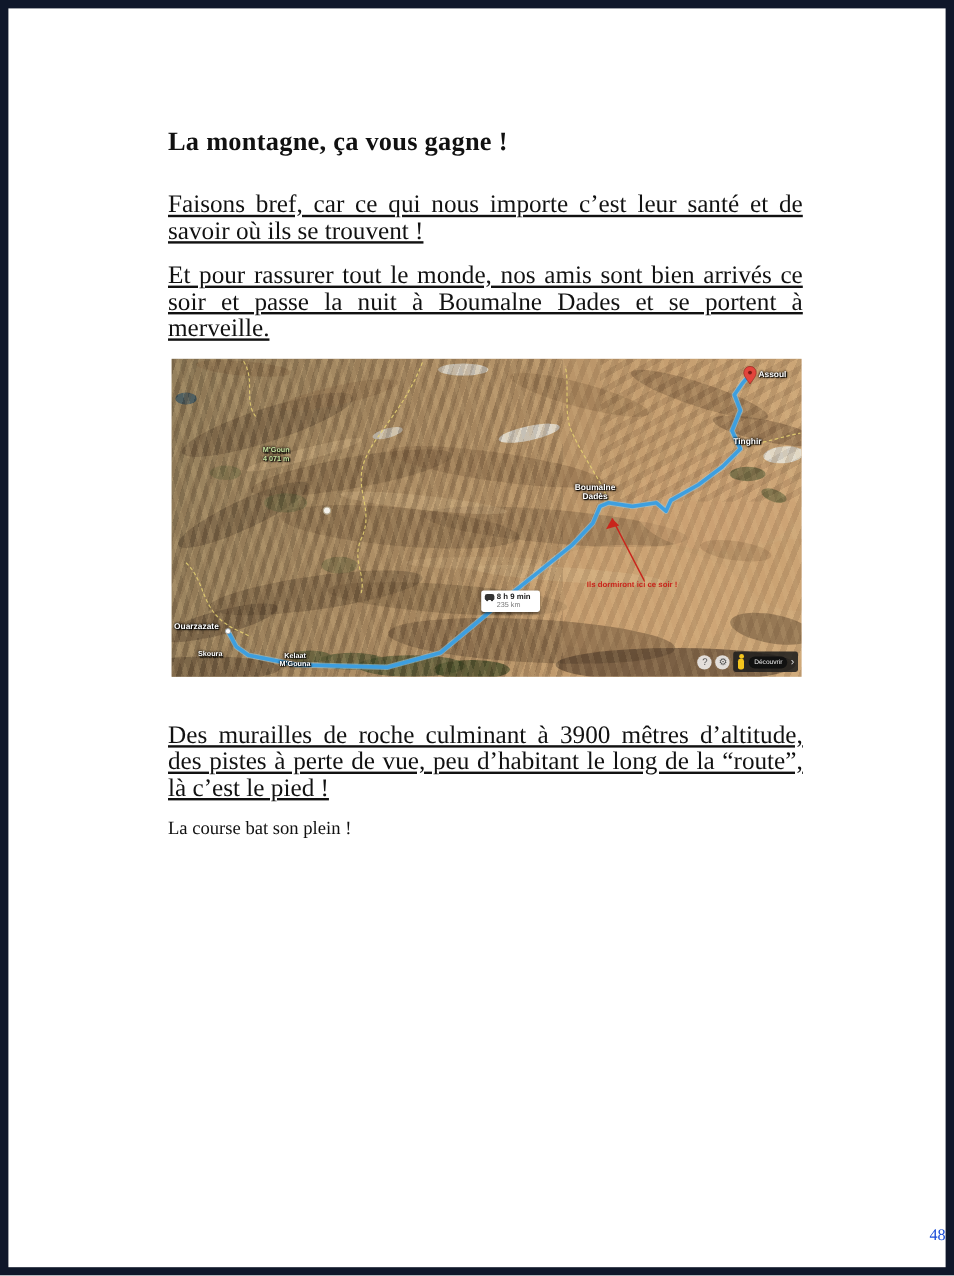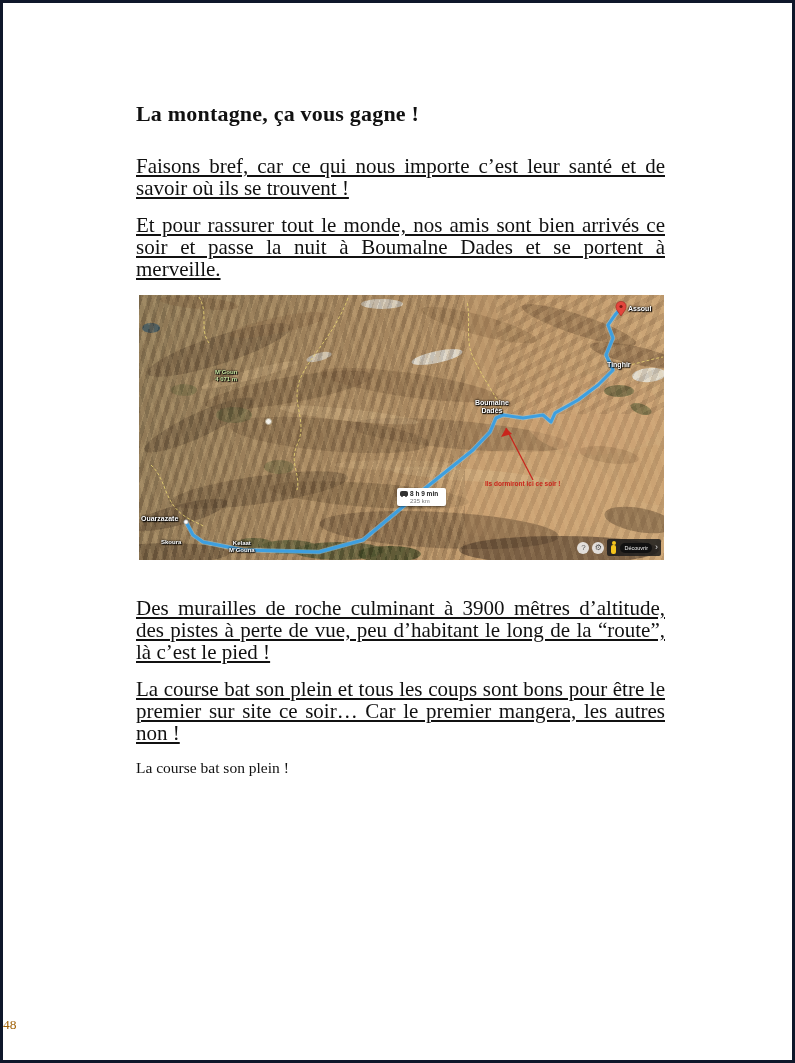--- a/index.html
+++ b/index.html
@@ -1,20 +1,20 @@
 <!DOCTYPE html>
 <html lang="fr"><head>
 <meta charset="utf-8">
 <style>
   html,body{margin:0;padding:0;background:#ffffff;}
   .sheet{
     position:relative;
     width:795px;height:1063px;
     background:#ffffff;
-    border:3px solid #0f172a;
+    border:7px solid #0f172a;
     box-sizing:border-box;
     overflow:hidden;
     font-family:"Liberation Serif", serif;
     color:#111;
   }
   .content{
     position:absolute;
     left:133px; top:98px; width:529px;
   }
   .doc-title{
@@ -109,21 +109,21 @@
   .pegman{width:7px;height:13px;position:relative;}
   .pegman .head{position:absolute;top:0;left:1.5px;width:4px;height:4px;border-radius:50%;background:#f6c51d;}
   .pegman .bodyp{position:absolute;top:4px;left:1px;width:5px;height:9px;border-radius:2px;background:#f6c51d;}
   .discover{
     background:#111;color:#eee;font-size:5.5px;
     padding:2px 4px;border-radius:7px;white-space:nowrap;
   }
   .chev{color:#ddd;font-size:9px;line-height:17px;}
   .page-number{
     position:absolute;left:0;top:1014px;width:100%;
-    text-align:left;font-size:13.5px;color:#a16207;
+    text-align:right;font-size:13.5px;color:#1d4ed8;
   }
 </style>
 </head>
 <body>
 
 <div class="sheet">
   <div class="content">
 
     <h1 class="doc-title">La montagne, ça vous gagne !</h1>
 
@@ -232,19 +232,18 @@
             <div class="head"></div>
             <div class="bodyp"></div>
           </div>
           <div class="discover">Découvrir</div>
           <div class="chev">›</div>
         </div>
       </div>
     </div>
 
     <p class="para">Des murailles de roche culminant à 3900 mêtres d’altitude, des pistes à perte de vue, peu d’habitant le long de la “route”, là c’est le pied !</p>
-    <p class="para">La course bat son plein et tous les coups sont bons pour être le premier sur site ce soir… Car le premier mangera, les autres non !</p>
 
     <p class="closing">La course bat son plein !</p>
   </div>
 
   <div class="page-number">48</div>
 </div>
 
 </body></html>

